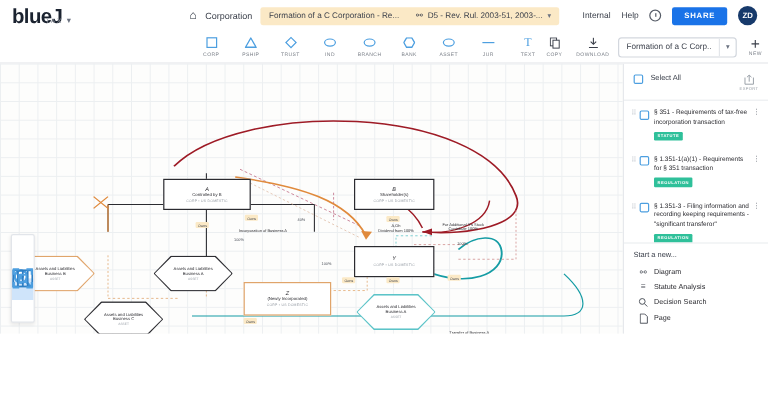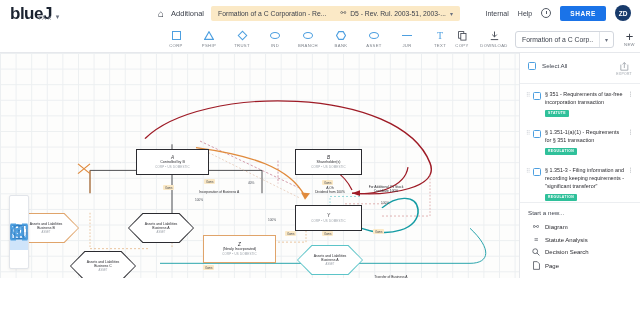--- a/index.html
+++ b/index.html
@@ -160,21 +160,21 @@
 
   <div class="header">
     <div class="logo">
       <div class="logo-text"><span>blue</span><span class="j">J</span></div>
       <div class="logo-sub">TAX</div>
       <div class="logo-caret">▾</div>
     </div>
 
     <div class="hdr-center">
       <span class="home-icon">⌂</span>
-      <span class="hdr-link">Additional</span>
+      <span class="hdr-link">Corporation</span>
       <div class="pill-group">
         <div class="pill-seg">
             <span>Formation of a C Corporation - Re...</span>
           </div>
         <div class="pill-seg">
           <span>⚯</span>
           <span>D5 - Rev. Rul. 2003-51, 2003-...</span>
           <span class="caret-sm">▾</span>
         </div>
       </div>

